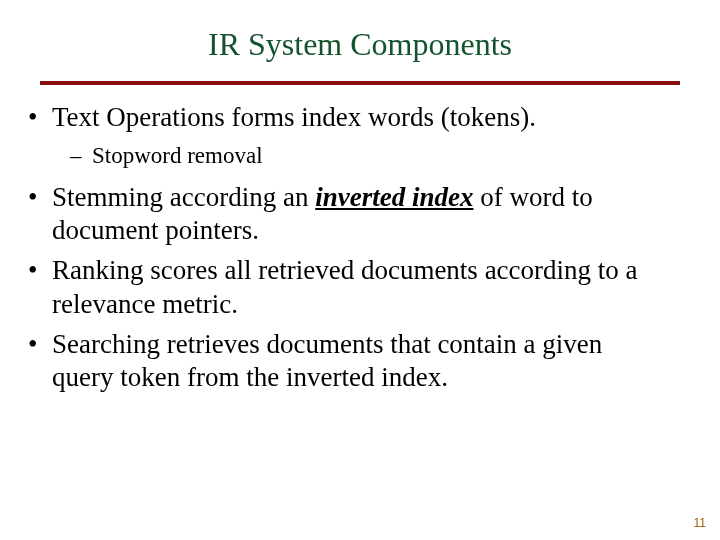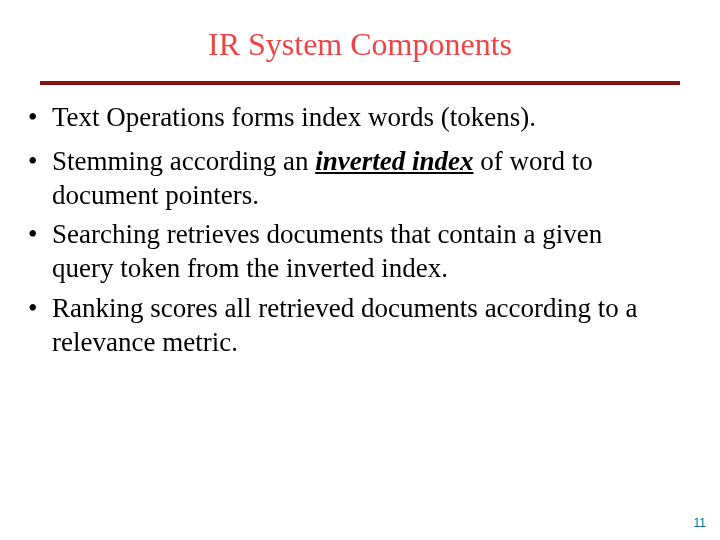--- a/index.html
+++ b/index.html
@@ -11,21 +11,21 @@
     font-family: "Times New Roman", Times, serif;
     color: #000;
   }
   .slide {
     position: relative;
     width: 720px;
     height: 540px;
     box-sizing: border-box;
   }
   .title {
-    color: #ef4444;
+    color: #14532d;
     font-size: 32px;
     text-align: center;
     padding-top: 26px;
     padding-bottom: 12px;
     font-weight: normal;
   }
   .rule {
     margin: 6px 40px 0 40px;
     border: none;
     border-top: 4px solid #8a1010;
@@ -71,49 +71,50 @@
   .underline {
     text-decoration: underline;
     font-weight: bold;
   }
   .pagenum {
     position: absolute;
     right: 14px;
     bottom: 10px;
     font-size: 12px;
     font-family: Arial, sans-serif;
-    color: #0369a1;
+    color: #a16207;
   }
 </style>
 </head>
 <body>
 
 <div class="slide">
 
   <div class="title">IR System Components</div>
   <hr class="rule">
 
   <div class="body">
     <ul class="top">
 
       <li>
         <span>Text Operations</span><span> forms index words (tokens).</span>
         <ul class="sub">
+          <li>Stopword removal</li>
         </ul>
       </li>
 
       <li>
         <span>Stemming</span><span> according an </span><em class="underline">inverted index</em><span> of word to document pointers.</span>
       </li>
 
       <li>
-        <span>Searching</span><span> retrieves documents that contain a given query token from the inverted index.</span>
+        <span>Ranking</span><span> scores all retrieved documents according to a relevance metric.</span>
       </li>
 
       <li>
-        <span>Ranking</span><span> scores all retrieved documents according to a relevance metric.</span>
+        <span>Searching</span><span> retrieves documents that contain a given query token from the inverted index.</span>
       </li>
 
     </ul>
   </div>
 
   <div class="pagenum">11</div>
 </div>
 
 </body></html>

